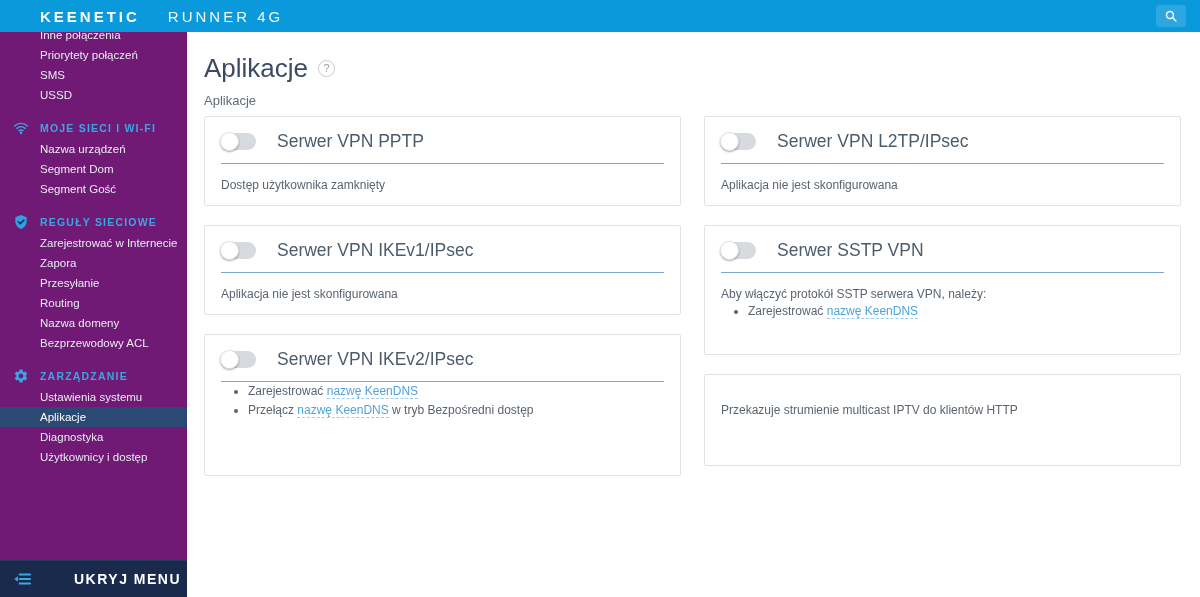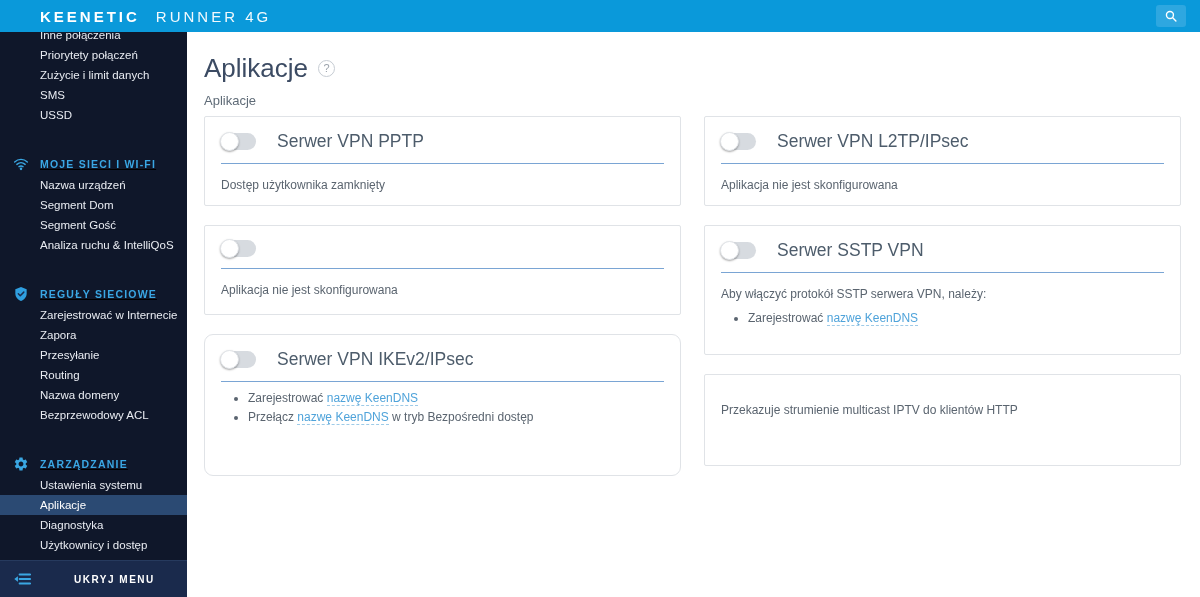--- a/index.html
+++ b/index.html
@@ -2,81 +2,81 @@
 <html><head>
 <meta charset="utf-8">
 <style>
   * { margin:0; padding:0; box-sizing:border-box; }
   html,body { width:1200px; height:597px; overflow:hidden; background:#fff;
               font-family:"Liberation Sans", sans-serif; }
 
   
   .topbar { position:relative; height:32px; background:#0a99da; display:flex;
             align-items:center; padding:0 14px 0 40px; }
-  .brand { display:flex; align-items:center; gap:16px; color:#fff; }
+  .brand { display:flex; align-items:center; gap:28px; color:#fff; }
   .brand-main { font-size:15px; font-weight:bold; letter-spacing:3px; }
   .brand-sub  { font-size:15px; font-weight:normal; letter-spacing:3px; opacity:.95; }
   .search-btn { margin-left:auto; width:30px; height:22px; border:none; border-radius:3px;
                 background:#2ea7e0; display:flex; align-items:center; justify-content:center;
                 cursor:pointer; }
 
   
   .shell { display:flex; height:565px; }
 
   
-  .sidebar { width:187px; background:#0f172a; display:flex; flex-direction:column;
+  .sidebar { width:187px; background:#701a75; display:flex; flex-direction:column;
              overflow:hidden; flex-shrink:0; }
   .nav { flex:1; overflow:hidden; margin-top:-7px; }
   .nav-item { height:20px; line-height:20px; padding-left:40px; color:#e9ecf2;
               font-size:11.5px; white-space:nowrap; cursor:pointer; }
   .nav-item.selected { background:#2b4a73; color:#ffffff; }
-  .nav-section { height:22px; margin-top:28px; display:flex; align-items:center;text-decoration:underline; }
+  .nav-section { height:22px; margin-top:12px; display:flex; align-items:center; }
   .nav-ico { width:16px; height:16px; margin-left:13px; margin-right:11px;
              display:inline-flex; align-items:center; justify-content:center; flex-shrink:0; }
   .nav-section-label { color:#3aa7e3; font-size:10.5px; font-weight:bold;
                        letter-spacing:1.2px; white-space:nowrap; }
   .hide-menu { height:37px; background:#1a2a4c; border-top:1px solid #263a5e;
                display:flex; align-items:center; gap:13px; padding-left:13px; cursor:pointer; }
-  .hide-menu-label { color:#fff; font-size:10px; font-weight:bold; letter-spacing:1.5px;padding-left:30px; }
+  .hide-menu-label { color:#fff; font-size:14px; font-weight:bold; letter-spacing:1.5px;padding-left:30px; }
 
   
   .main { flex:1; background:#fff; padding:0 19px 0 17px; }
   .page-head { display:flex; align-items:center; margin-top:20px; }
   h1 { font-size:26px; line-height:32px; font-weight:normal; color:#3c4b63; }
   .help { width:17px; height:17px; margin-left:10px; border:1px solid #c6ccd3;
           border-radius:50%; color:#9aa2ab; font-size:11px; display:inline-flex;
           align-items:center; justify-content:center; cursor:pointer; }
   .breadcrumb { margin-top:9px; font-size:13px; line-height:15px; color:#5f6b77; }
 
   .cols { display:flex; gap:23px; margin-top:8px; }
   .col { width:477px; display:flex; flex-direction:column; gap:19px; }
 
   .card { background:#fff; border:1px solid #e0e3e7; border-radius:2px;
           padding:14px 16px 12px 16px; }
   .card-head { display:flex; align-items:center; gap:21px;
                border-bottom:1px solid #7aa5d4; padding-bottom:11px; }
   .card-title { font-size:17.5px; color:#4d5c6b; white-space:nowrap; }
   .card-desc { margin-top:13px; font-size:12px; line-height:16px; color:#5a646f; }
-  .card-list { margin-top:7px; padding-left:27px; font-size:12px; line-height:19px;
+  .card-list { padding-left:27px; font-size:12px; line-height:19px;
                color:#5a646f; }
   .link { color:#4fa3da; text-decoration:none; border-bottom:1px dashed #9ecbe8;
           cursor:pointer; }
 
   
   .toggle { position:relative; width:35px; height:17px; border-radius:9px;
             background:#d7dbe0; flex-shrink:0; cursor:pointer; }
   .knob { position:absolute; left:-1px; top:-1px; width:19px; height:19px;
           border-radius:50%; background:#fff; border:1px solid #e2e5e9;
           box-shadow:0 1px 2px rgba(0,0,0,.35); }
 
   
   .h87  { min-height:87px; }
   .h90  { min-height:90px; }
   .h130 { min-height:130px; }
-  .h142 { min-height:142px;border-radius:9px; }
+  .h142 { min-height:142px; }
   .h92  { min-height:92px; }
 </style>
 </head>
 <body>
 
 <div class="topbar">
   <div class="brand">
     <span class="brand-main">KEENETIC</span>
     <span class="brand-sub">RUNNER 4G</span>
   </div>
@@ -86,39 +86,37 @@
       <line x1="12.5" y1="12.5" x2="17" y2="17" stroke="#fff" stroke-width="2" stroke-linecap="round"></line>
     </svg>
   </button>
 </div>
 
 <div class="shell">
   <aside class="sidebar">
     <nav class="nav">
       <div class="nav-item">Inne połączenia</div>
       <div class="nav-item">Priorytety połączeń</div>
-      <div class="nav-item">Zużycie i limit danych</div>
       <div class="nav-item">SMS</div>
       <div class="nav-item">USSD</div>
 
       <div class="nav-section">
         <span class="nav-ico">
           <svg width="16" height="16" viewBox="0 0 24 24">
             <path d="M2.5 9 C8 3.8 16 3.8 21.5 9" fill="none" stroke="#3aa7e3" stroke-width="2.1" stroke-linecap="round"></path>
             <path d="M5.8 12.6 C9.6 9.3 14.4 9.3 18.2 12.6" fill="none" stroke="#3aa7e3" stroke-width="2.1" stroke-linecap="round"></path>
             <path d="M9 16 C11 14.6 13 14.6 15 16" fill="none" stroke="#3aa7e3" stroke-width="2.1" stroke-linecap="round"></path>
             <circle cx="12" cy="19.3" r="1.9" fill="#3aa7e3"></circle>
           </svg>
         </span>
         <span class="nav-section-label">MOJE SIECI I WI-FI</span>
       </div>
       <div class="nav-item">Nazwa urządzeń</div>
       <div class="nav-item">Segment Dom</div>
       <div class="nav-item">Segment Gość</div>
-      <div class="nav-item">Analiza ruchu &amp; IntelliQoS</div>
 
       <div class="nav-section">
         <span class="nav-ico">
           <svg width="16" height="16" viewBox="0 0 24 24">
             <path d="M12 1.5 L20.5 4.8 V11 C20.5 16.8 17 20.6 12 22.5 C7 20.6 3.5 16.8 3.5 11 V4.8 Z" fill="#2f9fe0"></path>
             <path d="M8 11.6 L10.9 14.5 L16.2 9.2" fill="none" stroke="#1b2c4e" stroke-width="2.2" stroke-linecap="round" stroke-linejoin="round"></path>
           </svg>
         </span>
         <span class="nav-section-label">REGUŁY SIECIOWE</span>
       </div>
@@ -173,20 +171,21 @@
             <span class="card-title">Serwer VPN PPTP</span>
           </div>
           <p class="card-desc">Dostęp użytkownika zamknięty</p>
         </section>
 
         <section class="card h90">
           <div class="card-head">
             <span class="toggle">
                 <span class="knob"></span>
               </span>
+            <span class="card-title">Serwer VPN IKEv1/IPsec</span>
           </div>
           <p class="card-desc">Aplikacja nie jest skonfigurowana</p>
         </section>
 
         <section class="card h142">
           <div class="card-head">
             <span class="toggle">
                 <span class="knob"></span>
               </span>
             <span class="card-title">Serwer VPN IKEv2/IPsec</span>

